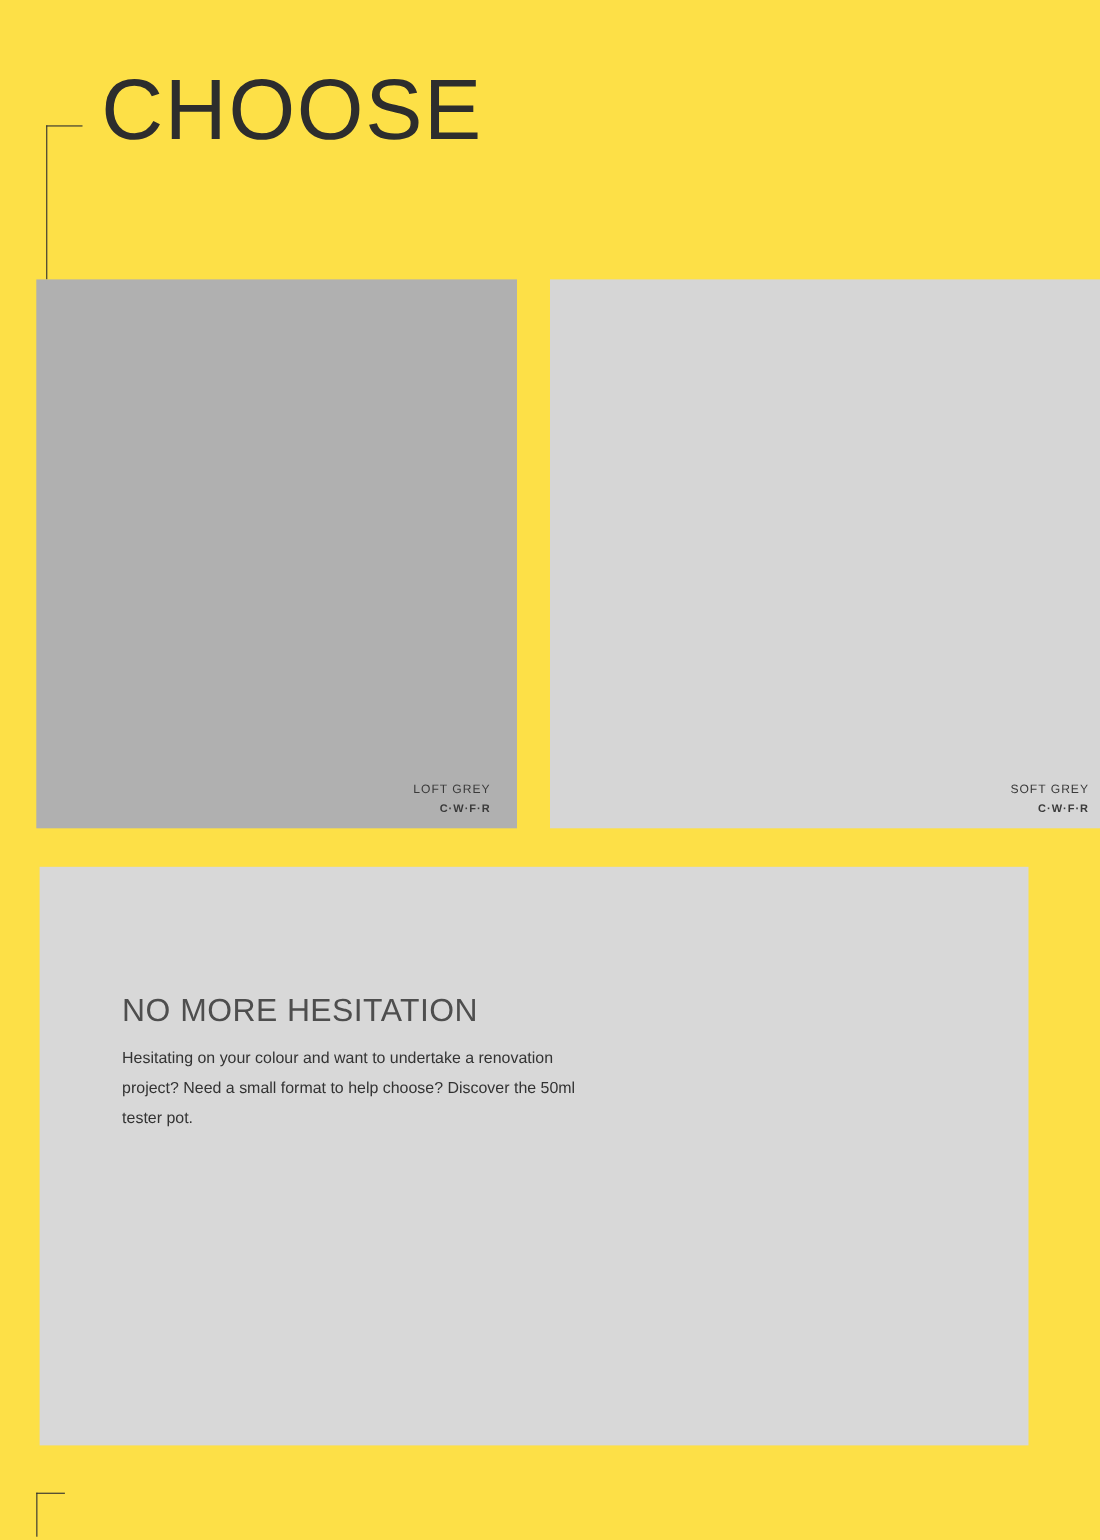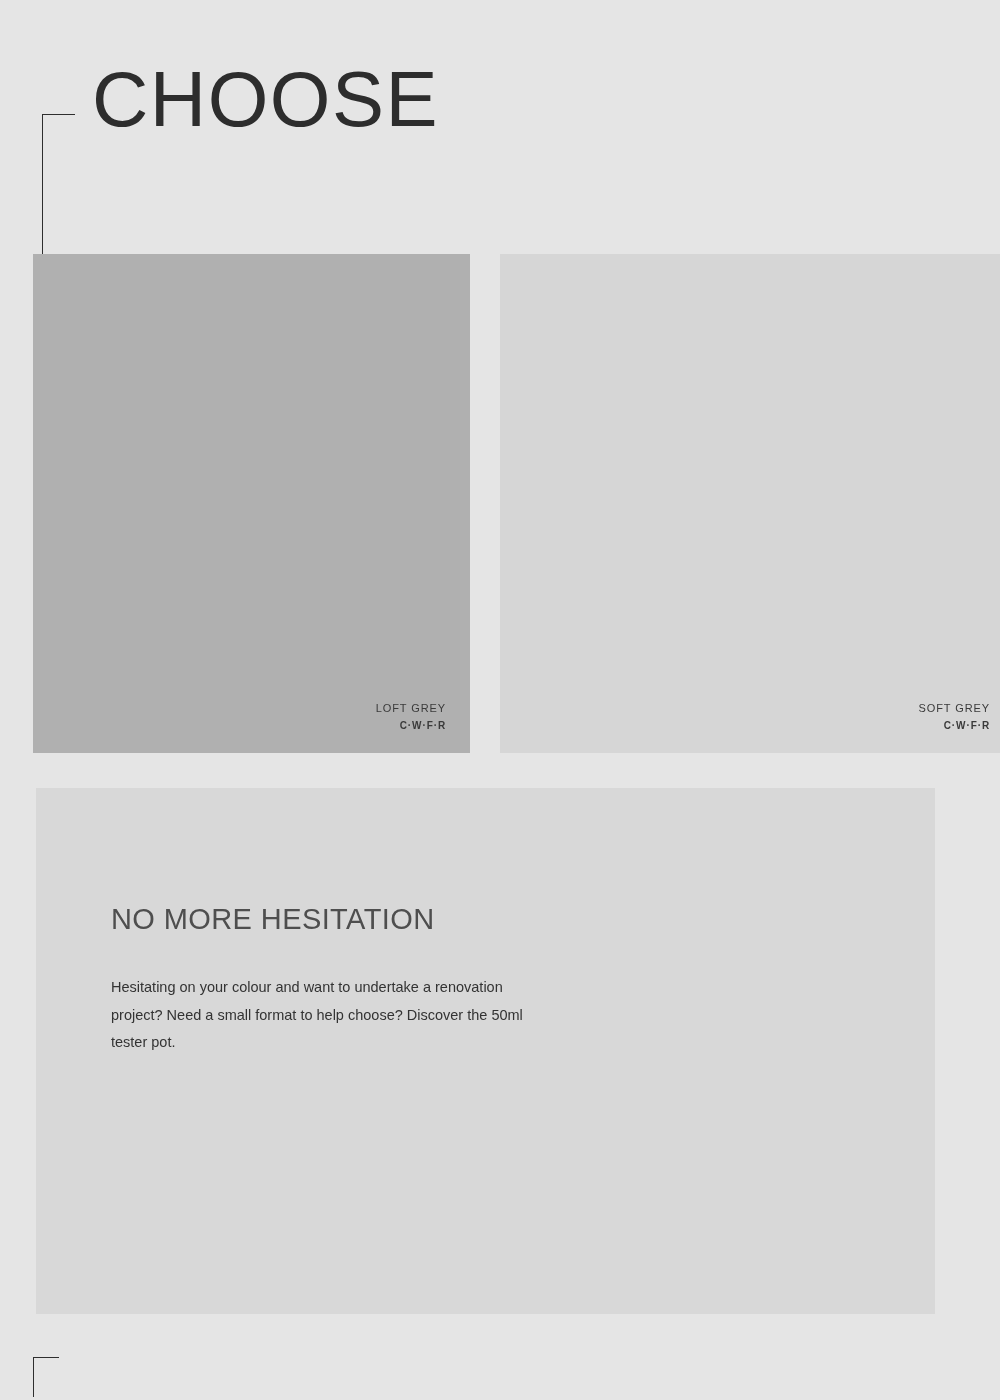--- a/index.html
+++ b/index.html
@@ -15,21 +15,21 @@
     background: #fbfbfb;
     position: relative;
     overflow: hidden;
   }
 
   .page {
     position: absolute;
     inset: 0;
     width: 1000px;
     height: 1400px;
-    background: #e5e5e5;
+    background: #fde047;
   }
 
   
   .top-bracket {
     position: absolute;
     left: 42px;
     top: 114px;
     width: 33px;
     height: 140px;
     border-left: 1.6px solid #2e2e2e;
@@ -74,21 +74,21 @@
   }
   .swatch-soft {
     left: 500px;
     top: 254px;
     width: 514px;
     height: 499px;
   }
   .swatch-label {
     position: absolute;
     right: 24px;
-    bottom: 20px;
+    bottom: 10px;
     text-align: right;
   }
   .swatch-name {
     font-size: 11px;
     font-weight: 400;
     letter-spacing: 0.9px;
     color: #3a3a3a;
     line-height: 1.55;
   }
   .swatch-code {
@@ -129,21 +129,21 @@
     letter-spacing: 0.2px;
     color: #2f2f2f;
     line-height: 1.42;
     margin-top: 20px;
   }
   .panel-body {
     font-size: 14.5px;
     font-weight: 400;
     color: #333333;
     line-height: 1.92;
-    margin-top: 37px;
+    margin-top: 12px;
   }
 
   
   .footer-bracket {
     position: absolute;
     left: 33px;
     top: 1357px;
     width: 26px;
     height: 40px;
     border-left: 1.6px solid #2e2e2e;

